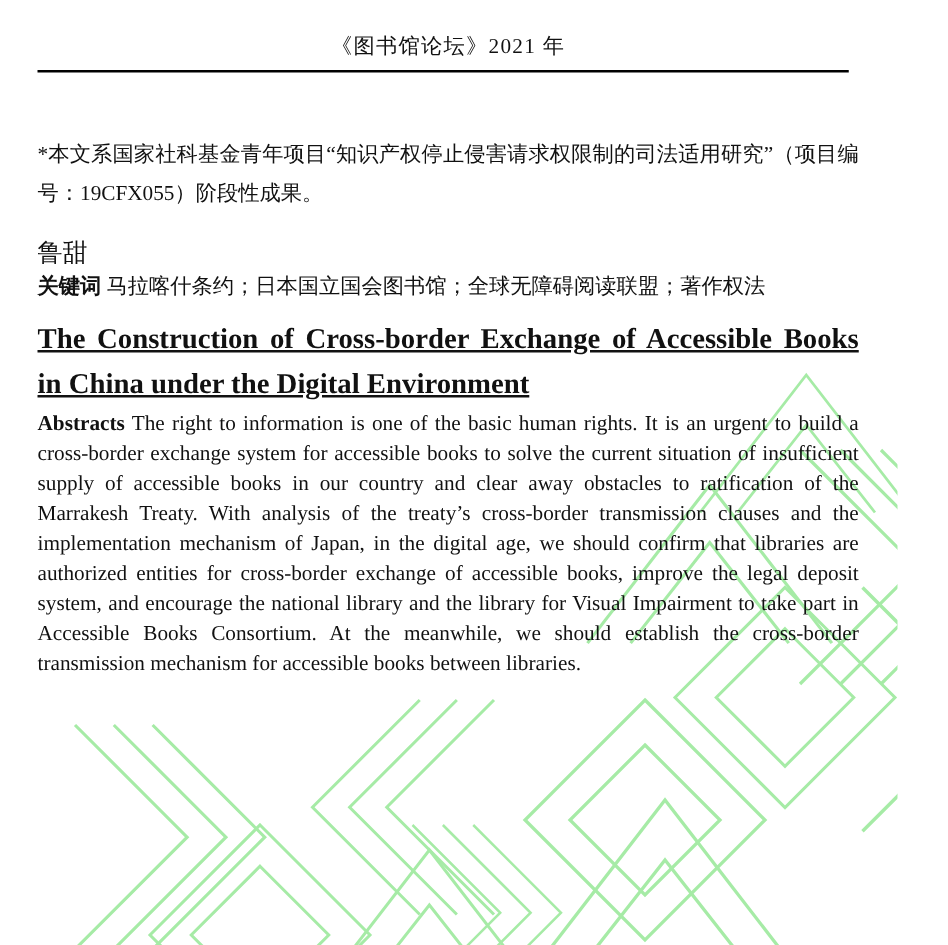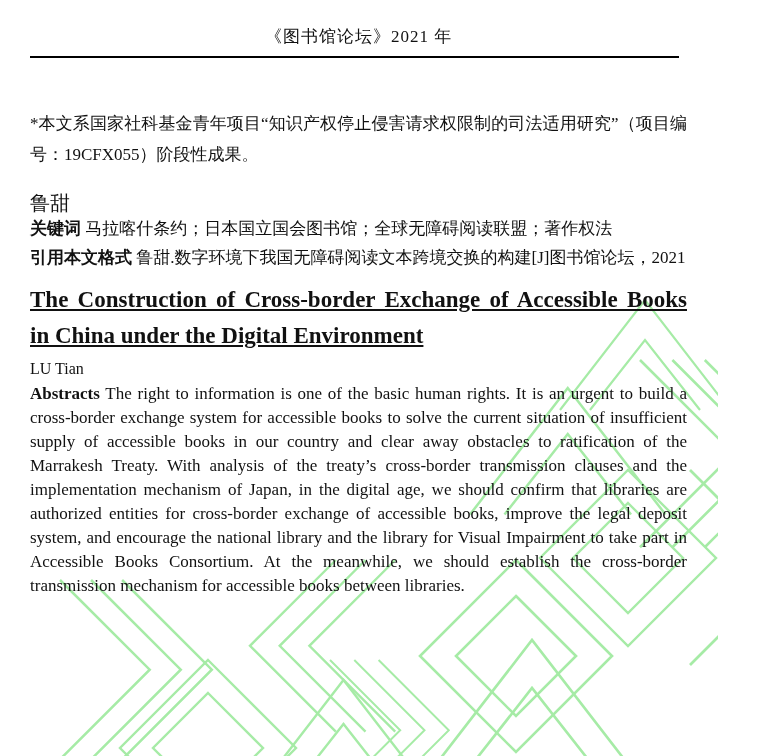--- a/index.html
+++ b/index.html
@@ -113,22 +113,20 @@
     <div class="header-rule"></div>
 
     <p class="footnote">*本文系国家社科基金青年项目“知识产权停止侵害请求权限制的司法适用研究”（项目编号：19CFX055）阶段性成果。</p>
 
 
     <div class="zh-author">鲁甜</div>
 
 
     <p class="zh-line"><b class="zh-label">关键词</b> <span>马拉喀什条约；日本国立国会图书馆；全球无障碍阅读联盟；著作权法</span></p>
 
-    <p class="zh-line"><b class="zh-label">引用本文格式</b> <span>鲁甜.数字环境下我国无障碍阅读文本跨境交换的构建[J]图书馆论坛，2021</span></p>
 
     <h2 class="en-title">The Construction of Cross-border Exchange of Accessible Books in China under the Digital Environment</h2>
 
-    <div class="en-author">LU Tian</div>
 
     <p class="en-abstract"><b>Abstracts</b> <span>The right to information is one of the basic human rights. It is an urgent to build a cross-border exchange system for accessible books to solve the current situation of insufficient supply of accessible books in our country and clear away obstacles to ratification of the Marrakesh Treaty. With analysis of the treaty’s cross-border transmission clauses and the implementation mechanism of Japan, in the digital age, we should confirm that libraries are authorized entities for cross-border exchange of accessible books, improve the legal deposit system, and encourage the national library and the library for Visual Impairment to take part in Accessible Books Consortium. At the meanwhile, we should establish the cross-border transmission mechanism for accessible books between libraries.</span></p>
 
   </div>
 </div>
 
 </body></html>

